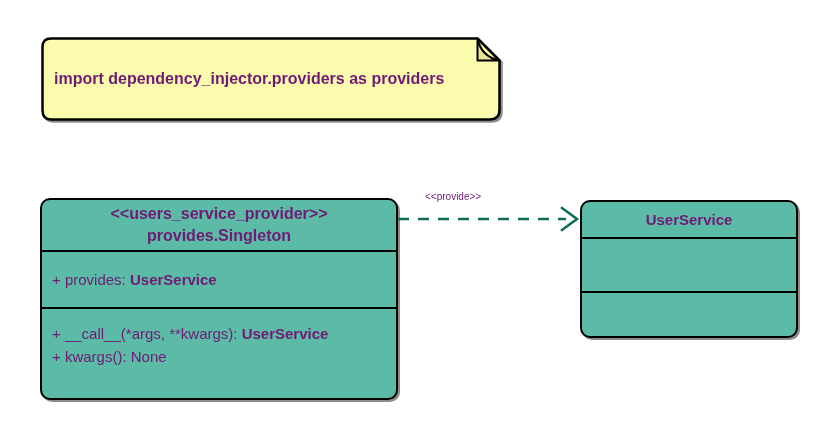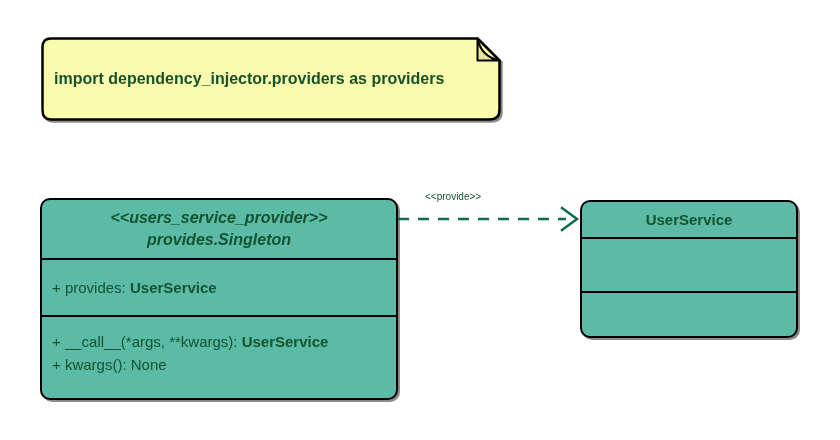--- a/index.html
+++ b/index.html
@@ -1,18 +1,18 @@
 <!DOCTYPE html>
 <html style="--class-fill: #5BBBA7; --note-fill: #FBFBAE; --note-fold: #E6E69A; --arrow: #0D6A56; --line: #000000;"><head>
 <meta charset="utf-8">
 <style>
   html,body{margin:0;padding:0;background:#fff;}
   .canvas{
     position:relative;width:840px;height:440px;background:#ffffff;overflow:hidden;
-    font-family:"Liberation Sans","DejaVu Sans",sans-serif;color:#14532d;
+    font-family:"Liberation Sans","DejaVu Sans",sans-serif;color:#701a75;
   }
   
   .note{position:absolute;left:41px;top:37px;width:460px;height:84px;}
   .note svg{position:absolute;left:0;top:0;filter:drop-shadow(2px 2px 0 rgba(0,0,0,0.45));}
   .note-body{fill:var(--note-fill);stroke:var(--line);stroke-width:2.5;stroke-linejoin:round;}
   .note-fold{fill:var(--note-fold);stroke:var(--line);stroke-width:2;stroke-linejoin:round;}
   .note-text{
     position:absolute;left:13px;top:0;height:84px;display:flex;align-items:center;
     font-size:16px;font-weight:bold;white-space:nowrap;
   }
@@ -20,22 +20,22 @@
   .uml-class{
     position:absolute;background:var(--class-fill);
     border:2.5px solid var(--line);border-radius:10px;
     box-shadow:2px 2px 0 rgba(0,0,0,0.45);
     display:flex;flex-direction:column;box-sizing:border-box;overflow:hidden;
   }
   .provider-class{left:40px;top:198px;width:358px;height:202px;}
   .service-class{left:580px;top:200px;width:218px;height:138px;}
   .sec{box-sizing:border-box;}
   .sec-divided{border-bottom:2px solid var(--line);}
-  .provider-header{height:60px;display:flex;flex-direction:column;align-items:center;justify-content:center;
-    font-weight:bold;font-size:16px;line-height:22px;text-align:center;font-style:italic;}
+  .provider-header{height:52px;display:flex;flex-direction:column;align-items:center;justify-content:center;
+    font-weight:bold;font-size:16px;line-height:22px;text-align:center;}
   .provider-attrs{height:57px;display:flex;flex-direction:column;justify-content:center;padding:10px 10px;}
   .provider-methods{flex:1;padding:13px 10px 0 10px;}
   .member{font-size:15px;line-height:23px;white-space:nowrap;}
   .member b{font-weight:bold;}
   .service-header{height:37px;display:flex;align-items:center;justify-content:center;
     font-weight:bold;font-size:15px;}
   .service-empty-1{height:54px;}
   .service-empty-2{flex:1;}
   
   .edge-svg{position:absolute;left:396px;top:200px;}

